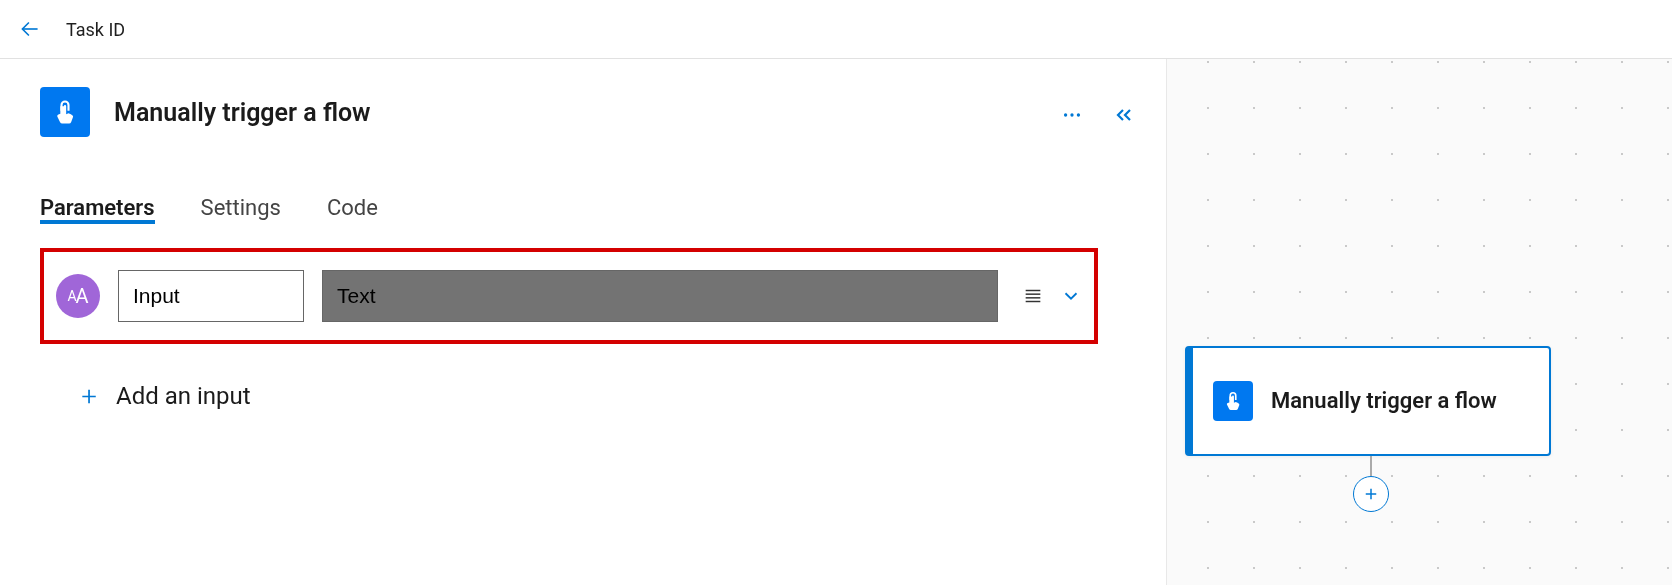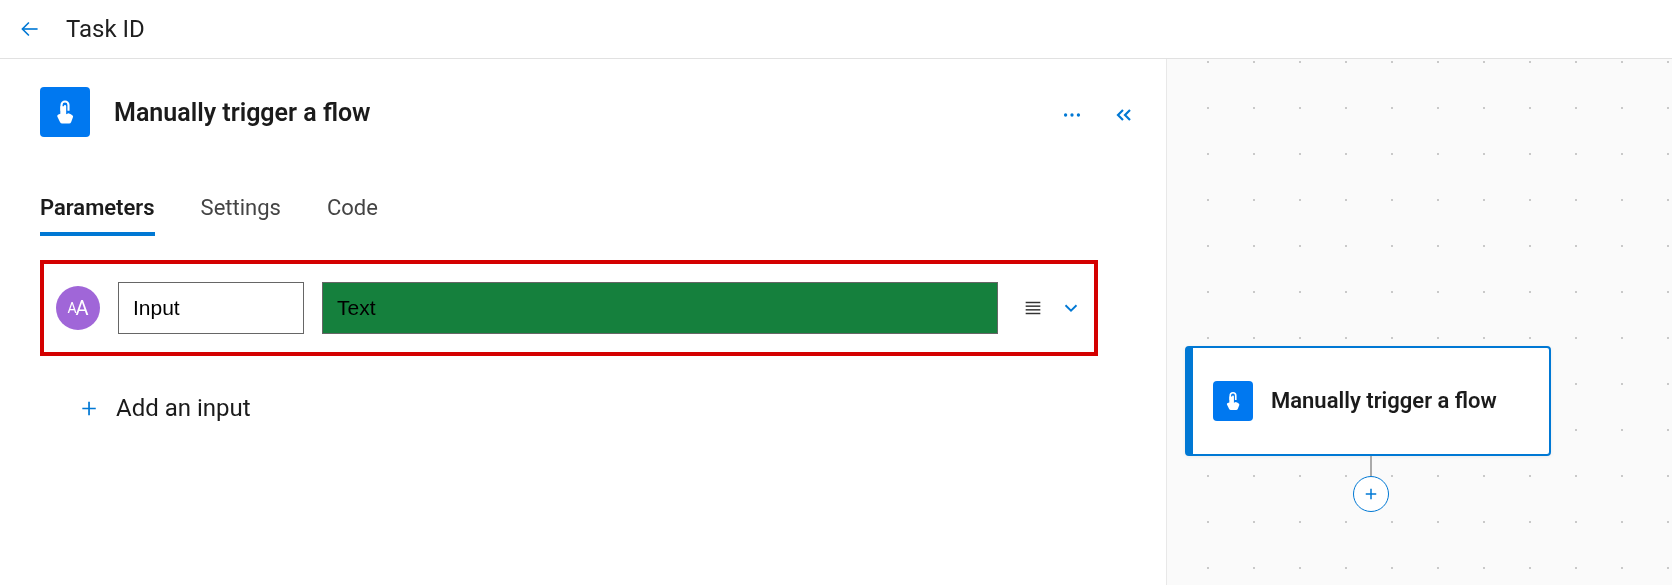--- a/index.html
+++ b/index.html
@@ -19,21 +19,21 @@
     padding-left: 14px;
     gap: 20px;
   }
   .back-btn {
     width: 32px; height: 32px;
     display: flex; align-items: center; justify-content: center;
     cursor: pointer;
     color: #0078d4;
   }
   .topbar-title {
-    font-size: 24px;
+    font-size: 18px;
     font-weight: 400;
     color: #1f1f1f;
   }
   .content {
     display: flex;
     height: calc(100% - 59px);
   }
   .panel {
     width: 1166px;
     height: 100%;
@@ -73,21 +73,21 @@
   }
   .tabs {
     display: flex;
     gap: 46px;
     margin-top: 58px;
     border-bottom: 0;
   }
   .tab {
     font-size: 22px;
     color: #444;
-    padding-bottom: 12px;
+    padding-bottom: 0;
     cursor: pointer;
     font-weight: 400;
   }
   .tab.active {
     font-weight: 600;
     color: #1b1b1b;
     border-bottom: 4px solid #0078d4;
   }
   .input-row-box {
     margin-top: 24px;
@@ -118,21 +118,21 @@
     outline: none;
     background: #fff;
   }
   .value-input {
     flex: 1;
     height: 52px;
     border: 1px solid #666;
     font-size: 21px;
     padding: 0 14px;
     outline: none;
-    background: #15803d;
+    background: #737373;
   }
   .row-icons {
     display: flex;
     align-items: center;
     gap: 16px;
     padding: 0 6px;
   }
   .list-icon, .chevron-icon {
     cursor: pointer;
     color: #0078d4;

